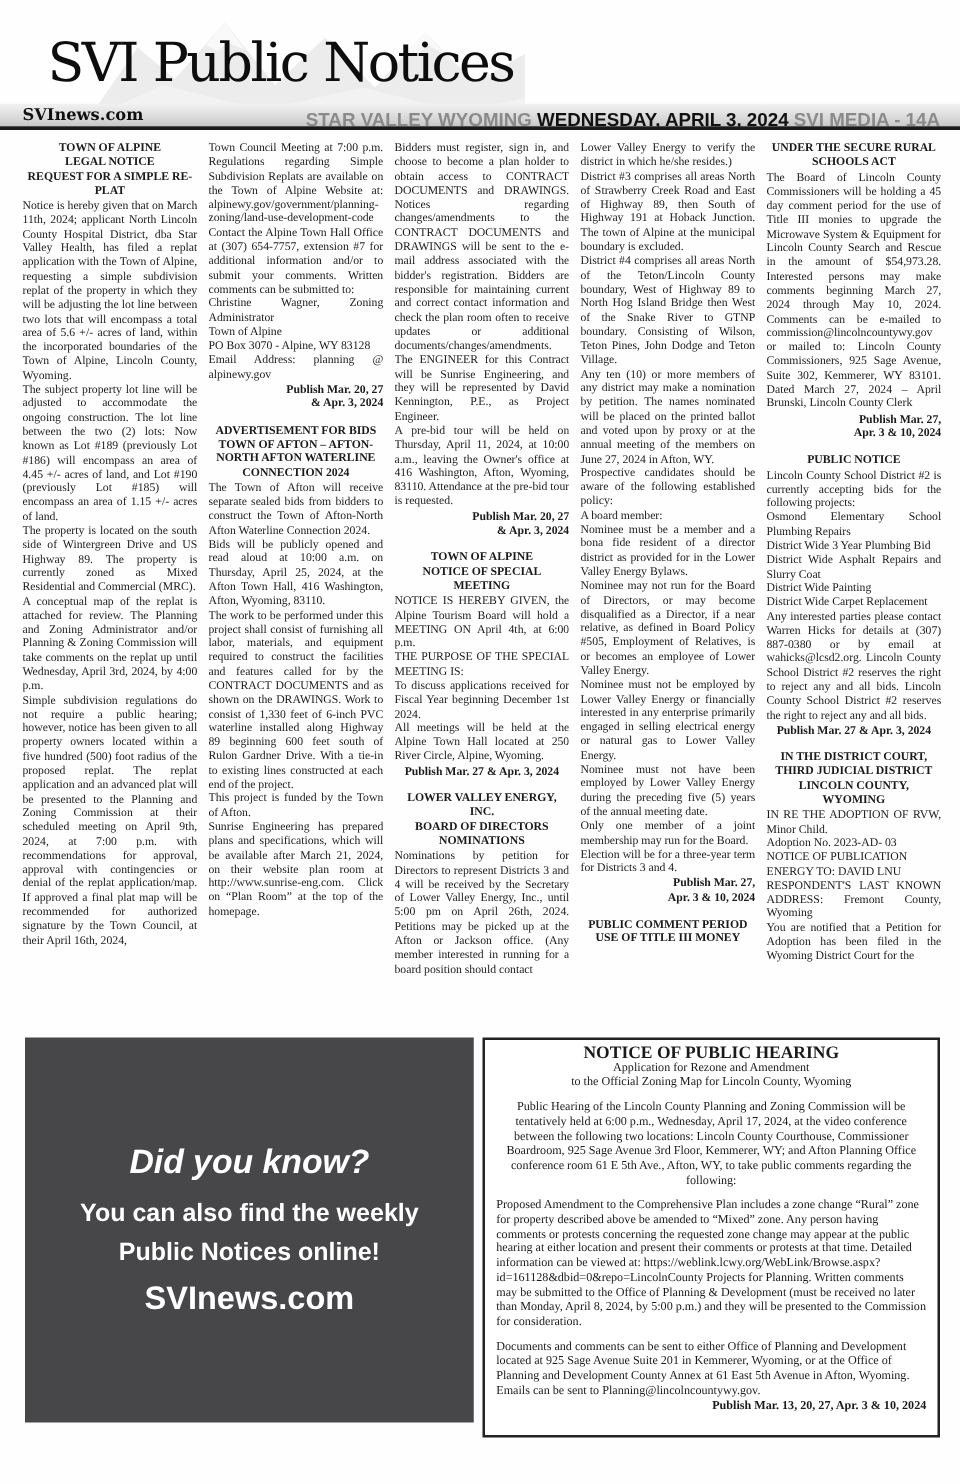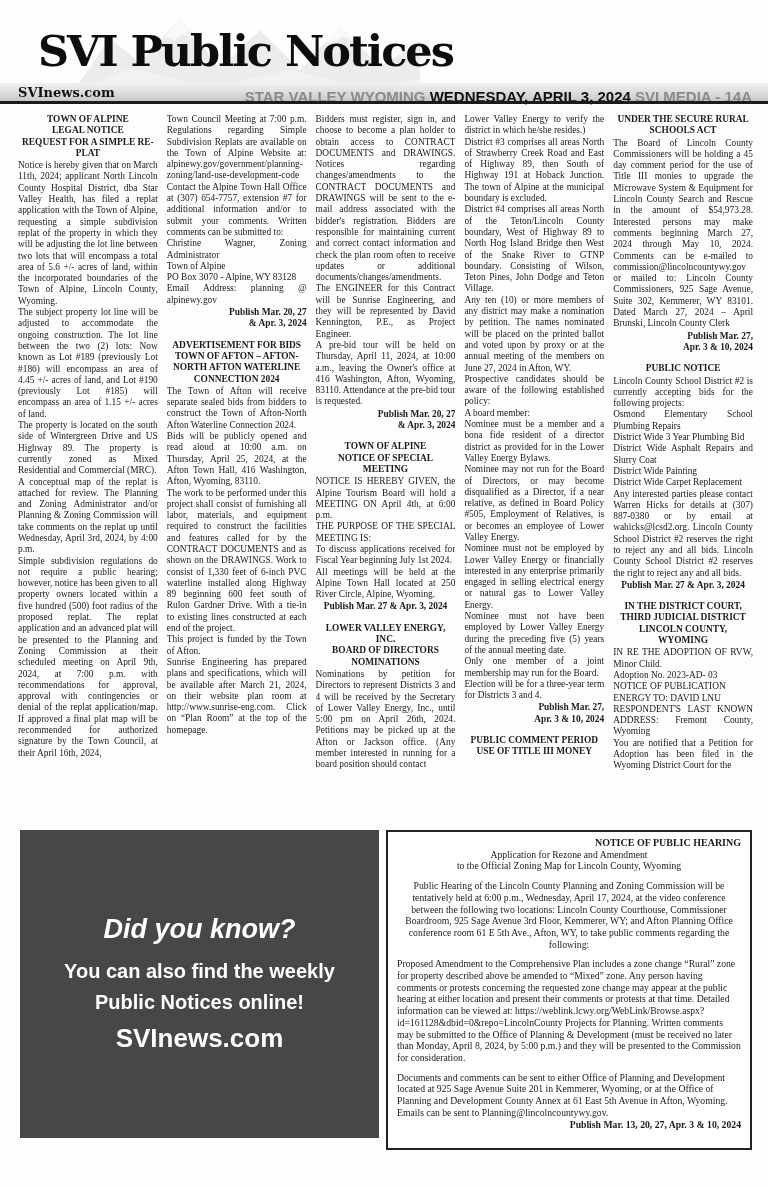--- a/index.html
+++ b/index.html
@@ -5,21 +5,21 @@
   * { margin:0; padding:0; box-sizing:border-box; }
   html,body { background:#ffffff; }
   .page {
     position:relative; width:768px; height:1187px; overflow:hidden;
     background:#fefefe; font-family:"Liberation Serif", serif; color:#1a1a1a;
   }
   
   .mast-mountains { position:absolute; left:70px; top:8px; width:350px; height:88px; opacity:.45; }
   .mast-title {
     position:absolute; left:38px; top:26px; z-index:2;
-    font-family:"DejaVu Serif", serif; font-weight:bold;
+    font-family:"DejaVu Serif", serif; font-weight:normal;
     font-size:43px; letter-spacing:-2px; word-spacing:1px; color:#0d0d0d;
     white-space:nowrap;
   }
   .mast-bar {
     position:absolute; left:0; top:83px; width:768px; height:18px; z-index:1;
     background:linear-gradient(to bottom,#f2f2f2 0%,#d2d2d2 80%,#c6c6c6 100%);
   }
   .mast-site {
     position:absolute; left:18px; top:85px; z-index:3;
     font-family:"DejaVu Serif", serif; font-weight:bold; font-size:13px; color:#111;
@@ -54,21 +54,21 @@
   .ad-line1 { font-style:italic; font-weight:bold; font-size:27px; margin-bottom:11px; }
   .ad-line2, .ad-line3 { font-weight:bold; font-size:20px; margin:4px 0; }
   .ad-line4 { font-weight:bold; font-size:26px; margin-top:5px; }
 
   
   .hearing-box {
     position:absolute; left:386px; top:830px; width:366px; height:320px;
     border:2px solid #222; background:#fff; padding:5px 9px 4px 9px;
     font-size:9.7px; line-height:11.7px; overflow:hidden;
   }
-  .hn-title { text-align:right; font-weight:bold; font-size:10px; }
+  .hn-title { text-align:center; font-weight:bold; font-size:14px; }
   .hn-bold-center { text-align:center; font-weight:normal; white-space:pre-line; }
   .hn-center { text-align:center; }
   .hn-para-center { text-align:center; margin-top:8px; }
   .hn-para { margin-top:8px; text-align:left; }
   .hn-publish { text-align:right; font-weight:bold; margin-top:1px; }
 </style>
 </head>
 <body>
 
 <div class="page">
@@ -121,21 +121,21 @@
     <div class="col">
         <div class="b-para">Bidders must register, sign in, and choose to become a plan holder to obtain access to CONTRACT DOCUMENTS and DRAWINGS. Notices regarding changes/amendments to the CONTRACT DOCUMENTS and DRAWINGS will be sent to the e-mail address associated with the bidder's registration. Bidders are responsible for maintaining current and correct contact information and check the plan room often to receive updates or additional documents/changes/amendments.  The ENGINEER for this Contract will be Sunrise Engineering, and they will be represented by David Kennington, P.E., as Project Engineer.</div>
         <div class="b-para">A pre-bid tour will be held on Thursday, April 11, 2024, at 10:00 a.m., leaving the Owner's office at 416 Washington, Afton, Wyoming, 83110. Attendance at the pre-bid tour is requested.</div>
         <div class="b-publish">Publish Mar. 20, 27
 &amp; Apr. 3, 2024</div>
         <div class="b-heading">TOWN OF ALPINE
 NOTICE OF SPECIAL
 MEETING</div>
         <div class="b-para">NOTICE IS HEREBY GIVEN, the Alpine Tourism Board will hold a MEETING ON April 4th, at 6:00 p.m.</div>
         <div class="b-para">THE PURPOSE OF THE SPECIAL MEETING IS:</div>
-        <div class="b-para">To discuss applications received for Fiscal Year beginning July 1st 2024.</div>
+        <div class="b-para">To discuss applications received for Fiscal Year beginning December 1st 2024.</div>
         <div class="b-para">All meetings will be held at the Alpine Town Hall located at 250 River Circle, Alpine, Wyoming.</div>
         <div class="b-publish center">Publish Mar. 27 &amp; Apr. 3, 2024</div>
         <div class="b-heading">LOWER VALLEY ENERGY,
 INC.
 BOARD OF DIRECTORS
 NOMINATIONS</div>
         <div class="b-para">Nominations by petition for Directors to represent Districts 3 and 4 will be received by the Secretary of Lower Valley Energy, Inc., until 5:00 pm on April 26th, 2024. Petitions may be picked up at the Afton or Jackson office. (Any member interested in running for a board position should contact</div>
       </div>
     <div class="col">
         <div class="b-para">Lower Valley Energy to verify the district in which he/she resides.)</div>

